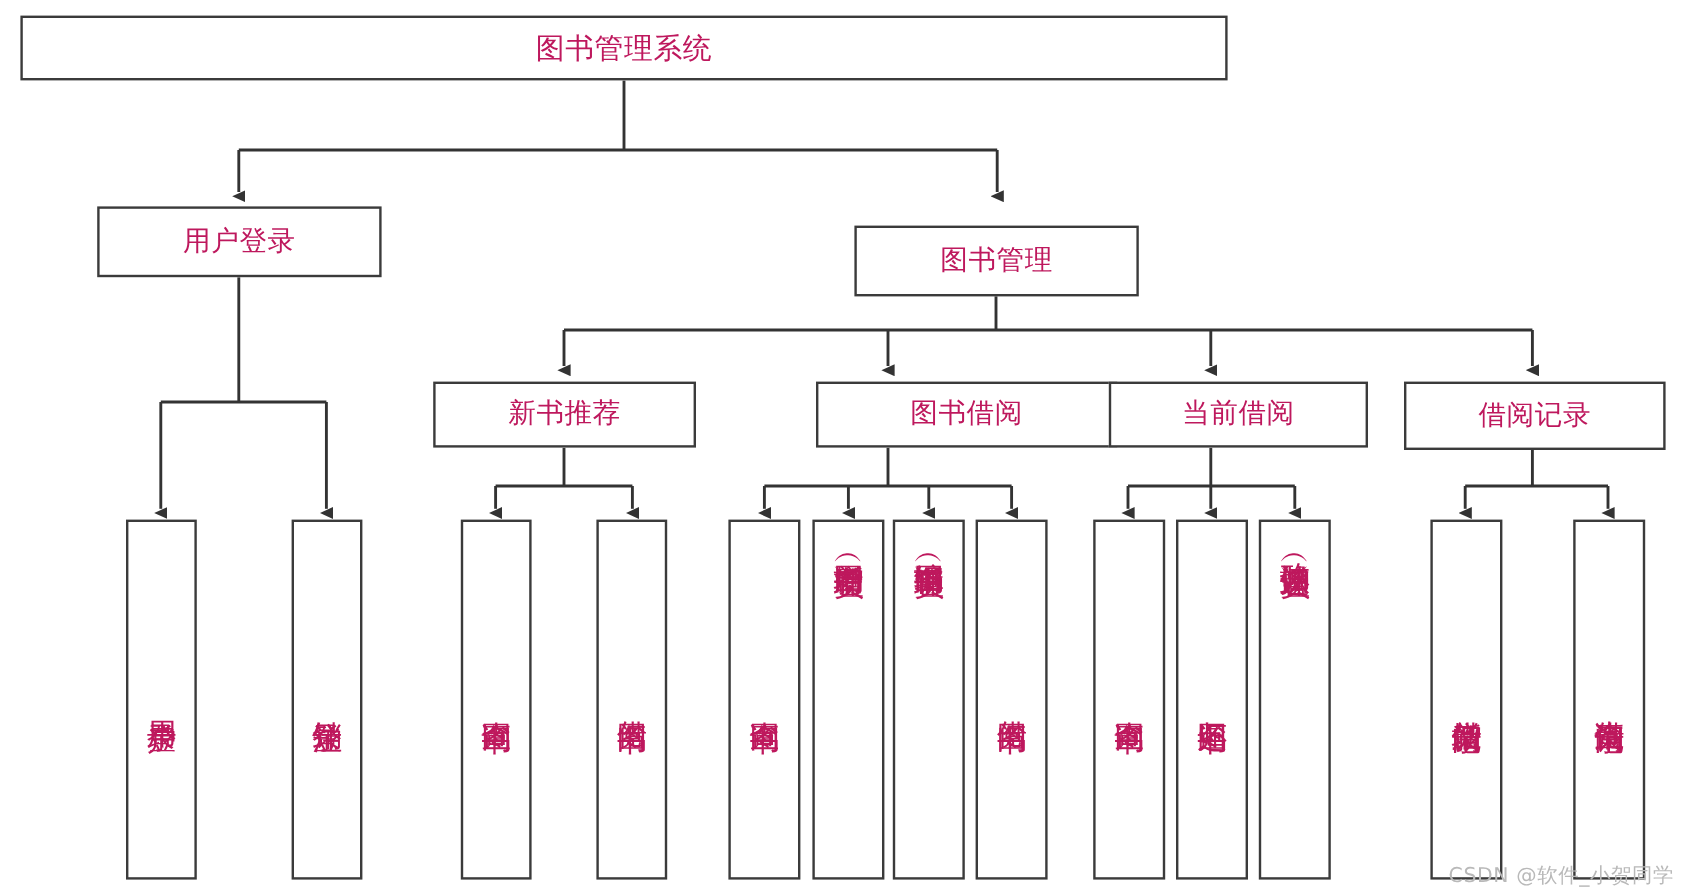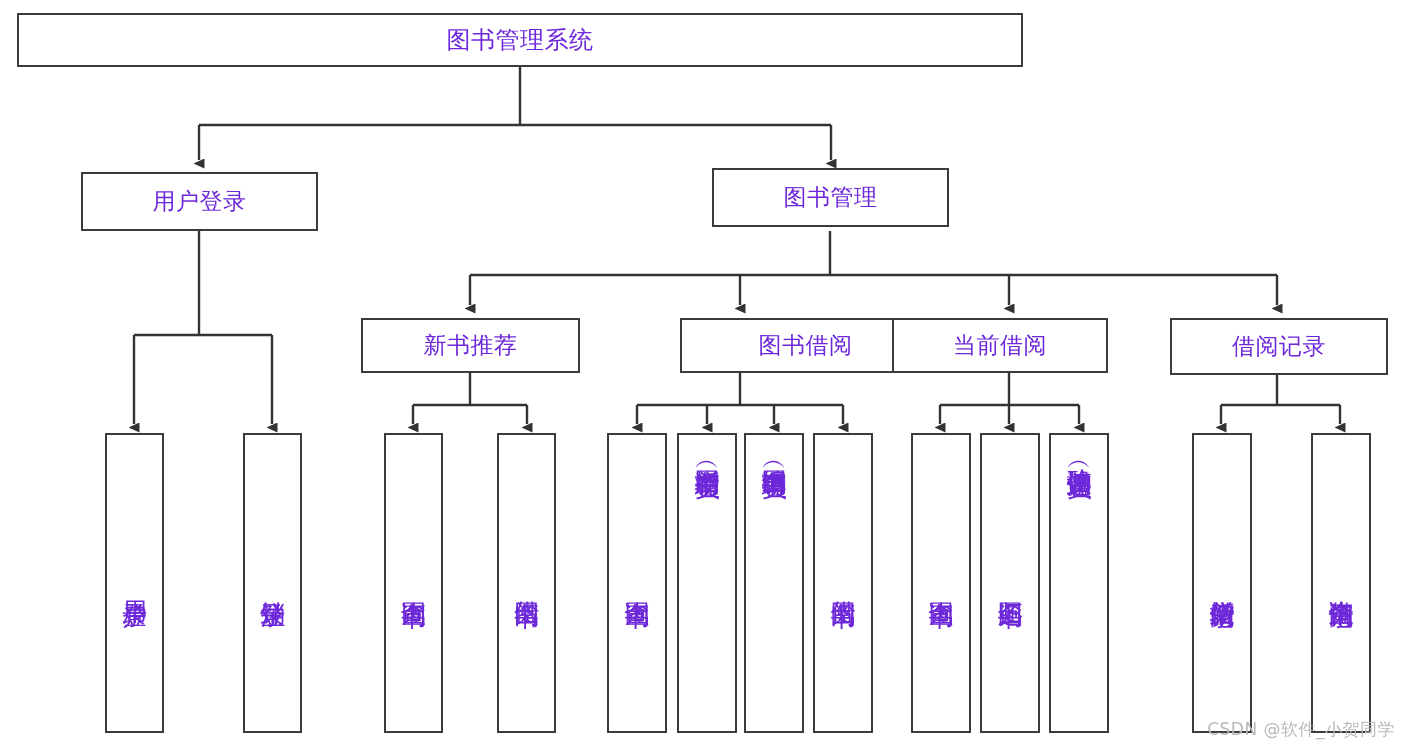--- a/index.html
+++ b/index.html
@@ -26,21 +26,21 @@
     pointer-events: none;
   }
   .node {
     position: absolute;
     box-sizing: border-box;
     border: 2px solid #3b3b3b;
     background: #ffffff;
     display: flex;
     align-items: center;
     justify-content: center;
-    color: #6d28d9;
+    color: #be185d;
   }
   .node-h {
     font-size: 23px;
     line-height: 1.2;
     letter-spacing: 0.5px;
     white-space: nowrap;
   }
   .node-root {
     font-size: 24px;
   }
@@ -129,31 +129,31 @@
     </g>
   </svg>
 
   <div class="node node-h node-root" style="left:17px; top:13px; width:1006px; height:54px;">
     <span>图书管理系统</span>
   </div>
 
   <div class="node node-h" style="left:81px; top:172px; width:237px; height:59px;">
     <span>用户登录</span>
   </div>
-  <div class="node node-h" style="left:712px; top:168px; width:237px; height:59px;">
+  <div class="node node-h" style="left:712px; top:188px; width:237px; height:59px;">
     <span>图书管理</span>
   </div>
 
   <div class="node node-h" style="left:361px; top:318px; width:219px; height:55px;text-align:center;">
     <span>新书推荐</span>
   </div>
   <div class="node node-h" style="left:632px; top:318px; width:251px; height:55px;margin-left:48px;">
     <span>图书借阅</span>
   </div>
-  <div class="node node-h" style="left:892px; top:318px; width:216px; height:55px;">
+  <div class="node node-h" style="left:924px; top:318px; width:216px; height:55px;">
     <span>当前借阅</span>
   </div>
   <div class="node node-h" style="left:1170px; top:318px; width:218px; height:57px;">
     <span>借阅记录</span>
   </div>
 
   <div class="node node-v centered" style="left:105px; top:433px; width:59px; height:300px;">
     <span class="vtext">用户登录</span>
   </div>
   <div class="node node-v centered" style="left:243px; top:433px; width:59px; height:300px;">

